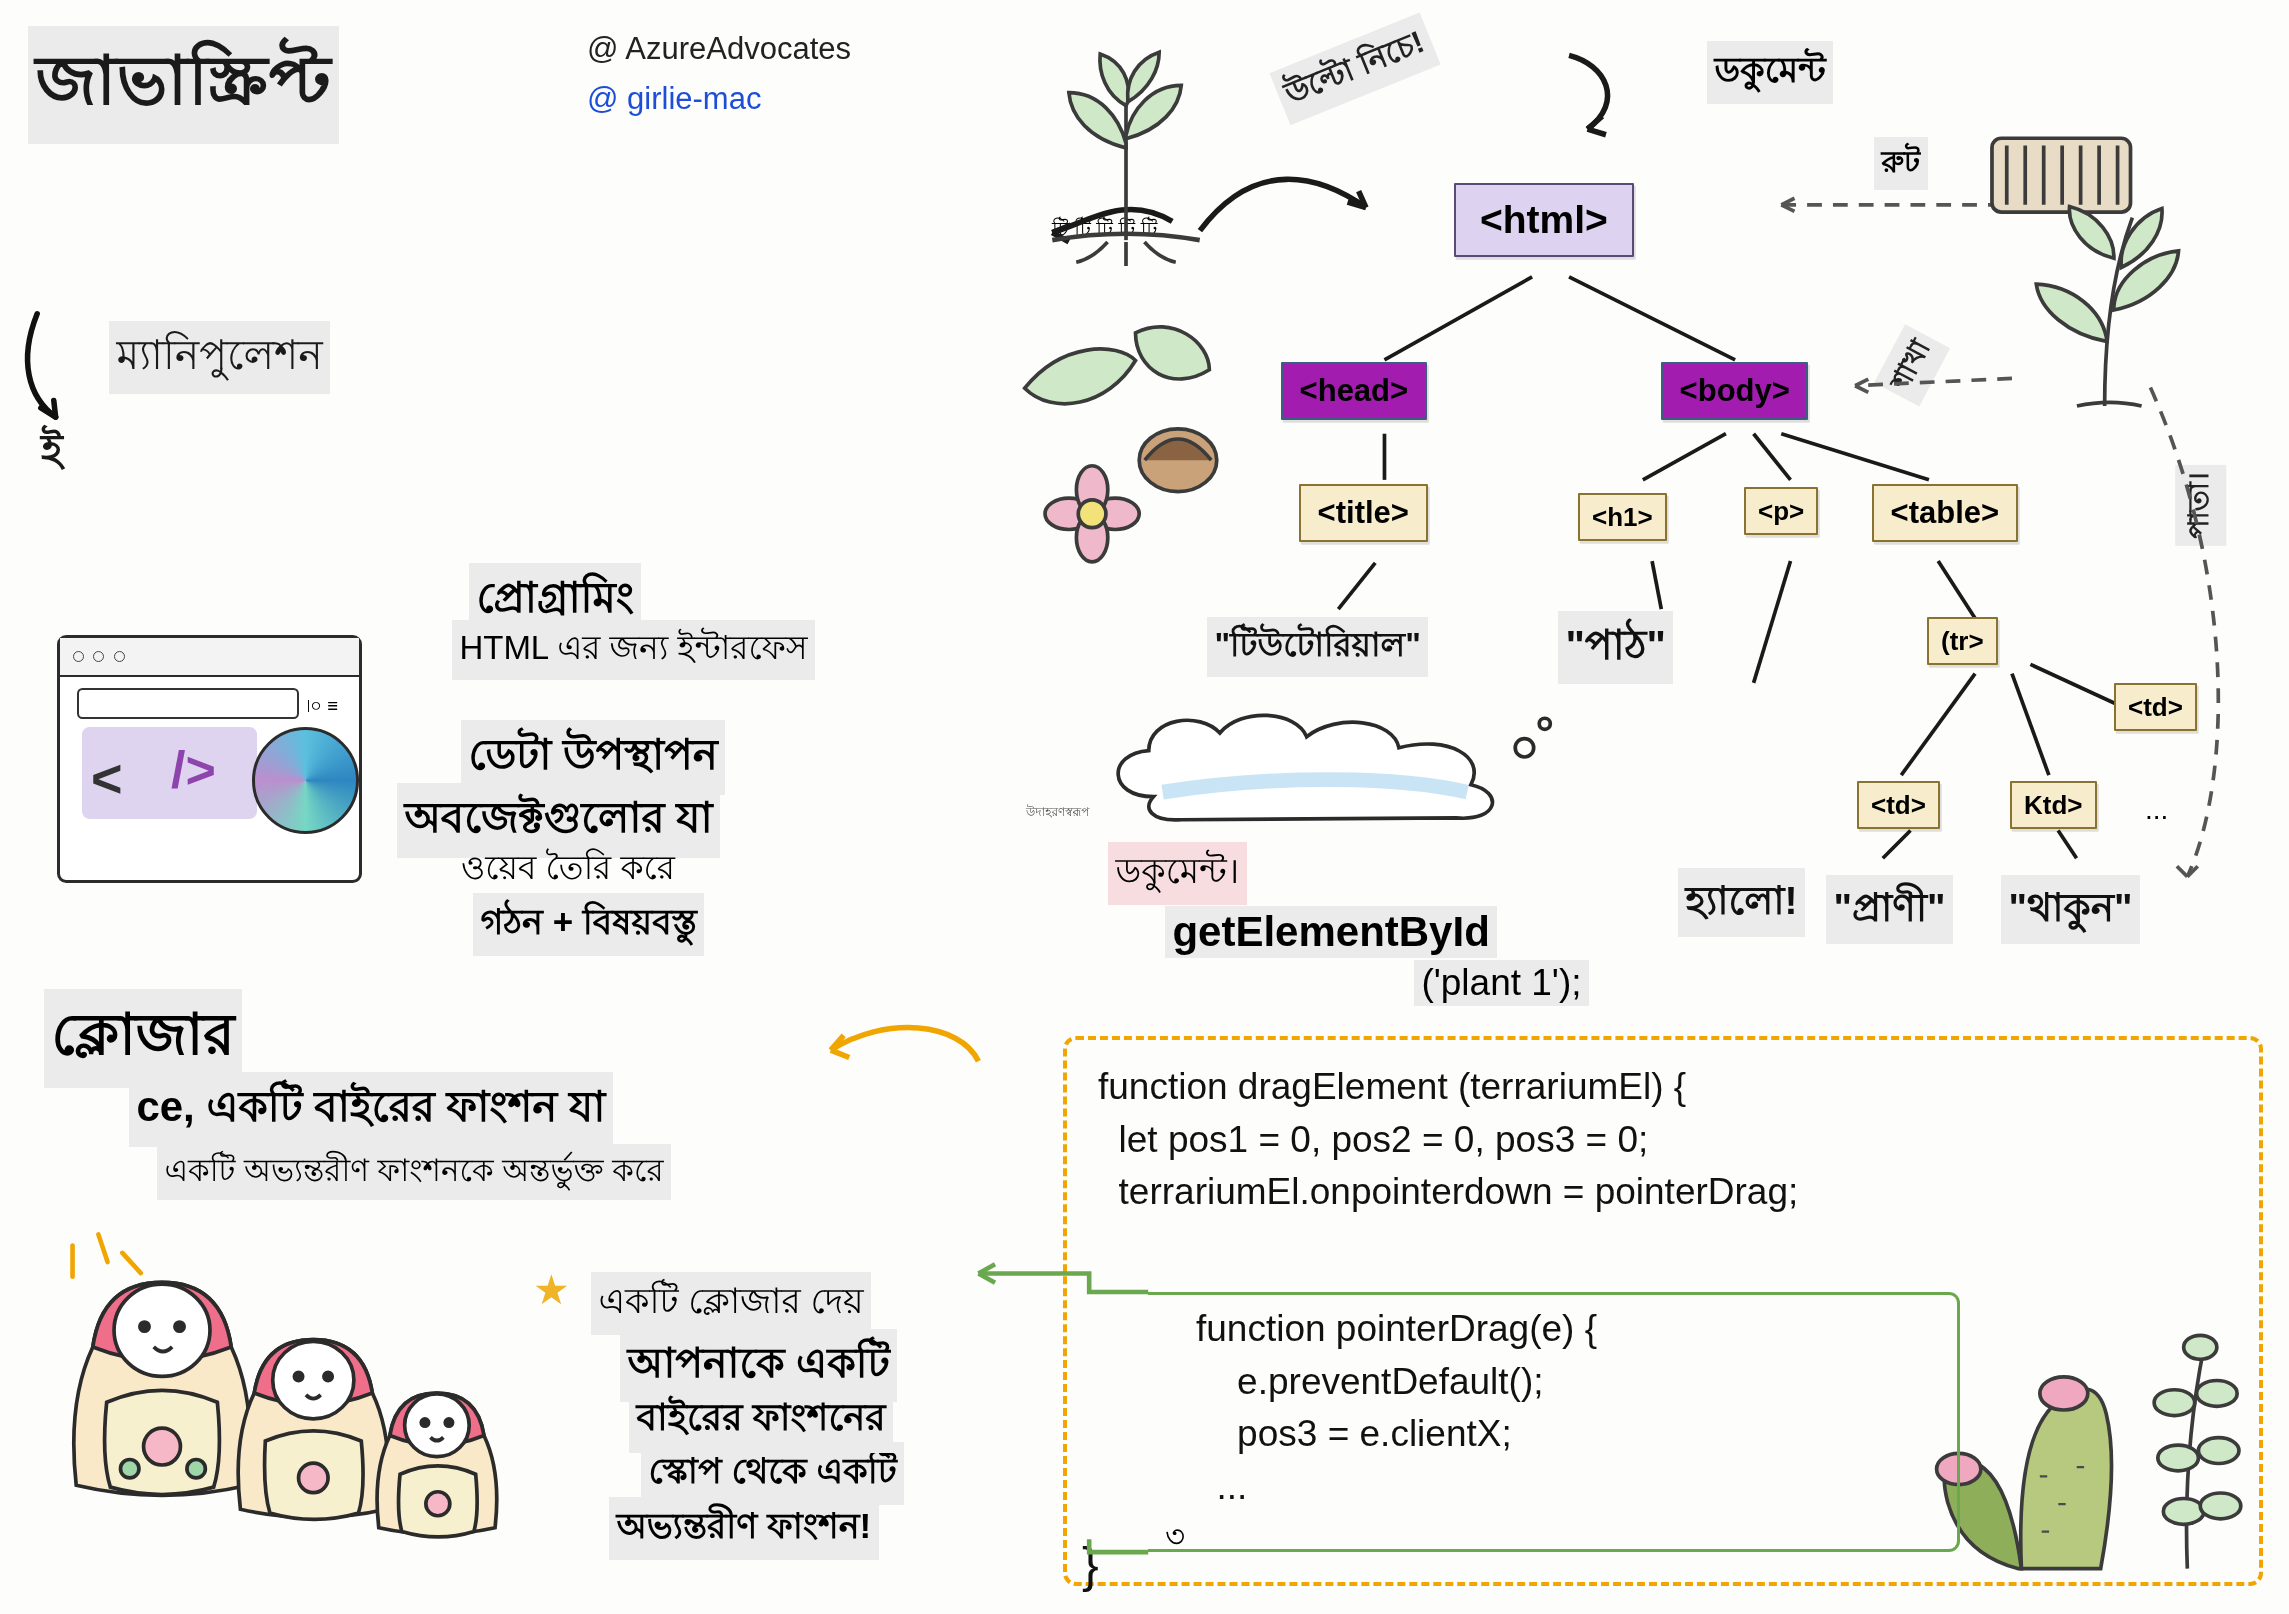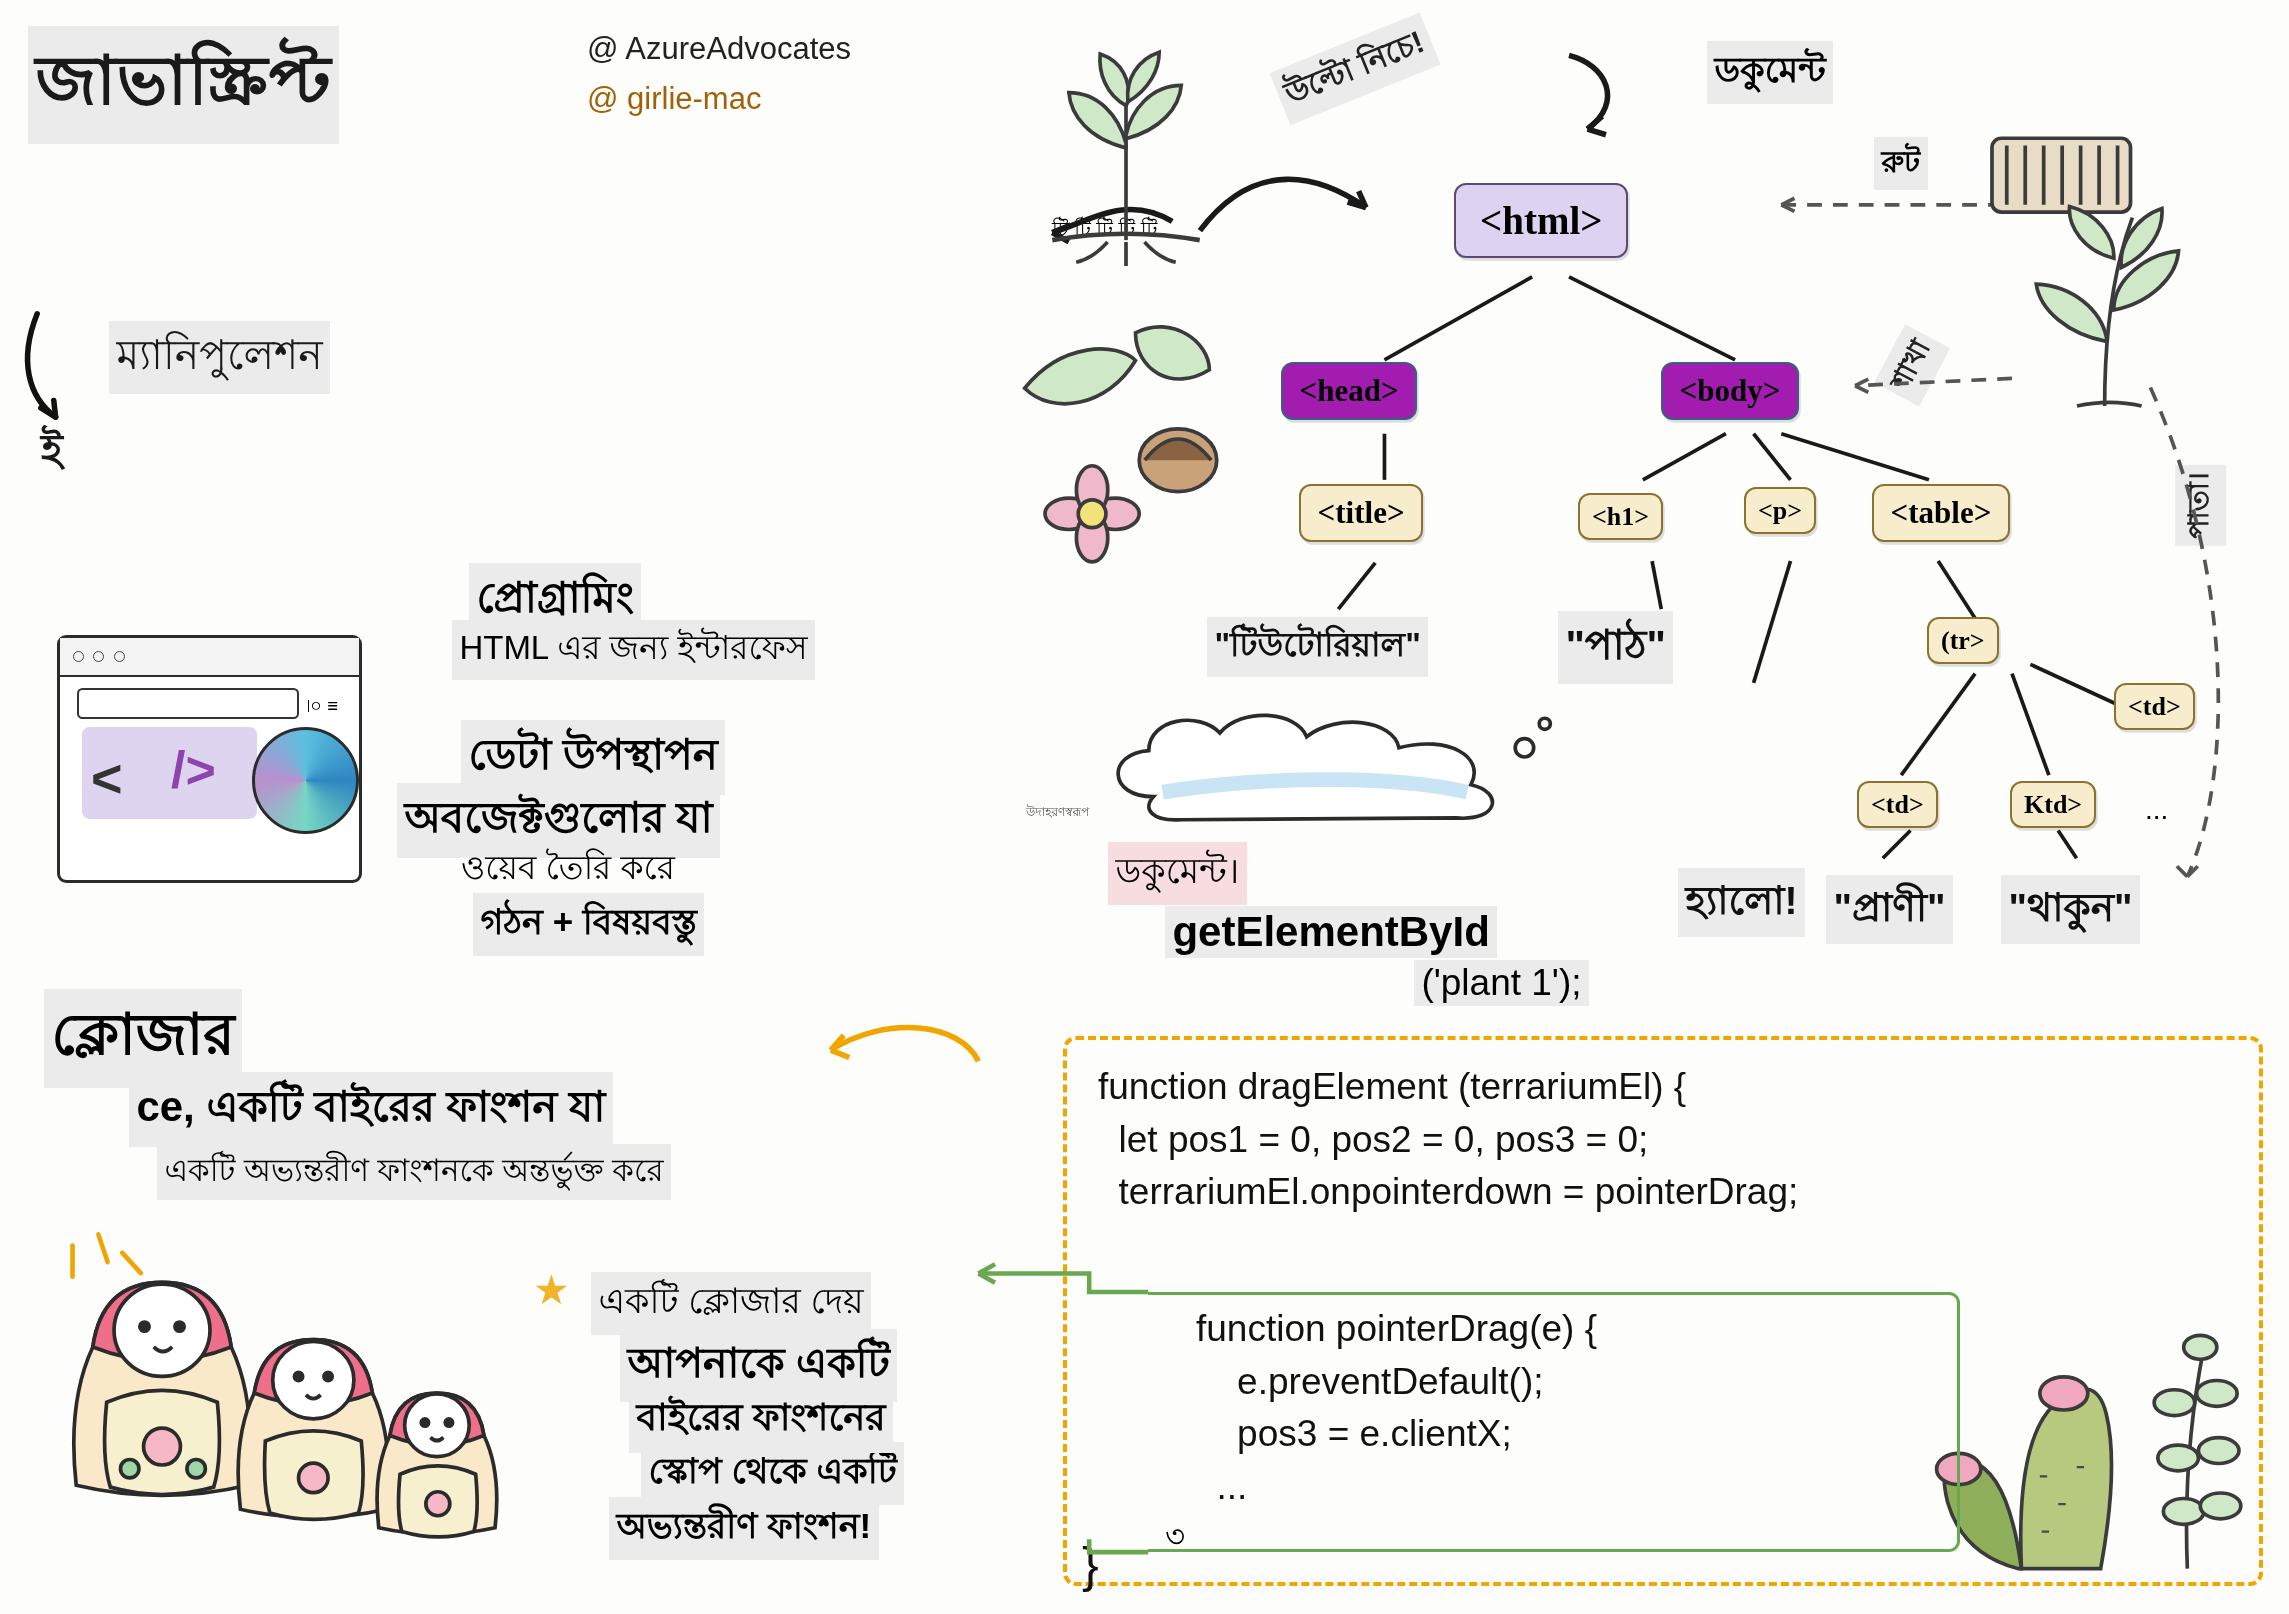--- a/index.html
+++ b/index.html
@@ -21,21 +21,21 @@
   .hl-blue { background: #cfe6f5; padding: 1.8px 9.2px; display: inline-block; }
   .hl-pink { background: #f7dde0; padding: 1.8px 7.4px; display: inline-block; }
 
   
   #title-js {
     left: 28px; top: 26px;
     font-size: 68px; font-weight: 700; color: #1a1a1a;
     letter-spacing: 0.9px;
   }
   #handle-1 { left: 587px; top: 31px; font-size: 31px; color: #222; }
-  #handle-2 { left: 587px; top: 81px; font-size: 31px; color: #a16207; }
+  #handle-2 { left: 587px; top: 81px; font-size: 31px; color: #1d4ed8; }
 
   #title-dmc {
     left: 120px; top: 205px;
     font-size: 52px; font-weight: 700; color: #1a1a1a;
   }
   #title-manip {
     left: 109px; top: 321px;
     font-size: 41px; color: #1a1a1a;
   }
   #letter-e {
@@ -66,26 +66,25 @@
   #closure-6 { left: 641px; top: 1442px; font-size: 35px; font-weight: 700; }
   #closure-7 { left: 609px; top: 1497px; font-size: 35px; font-weight: 700; }
 
   
   .node {
     position: absolute;
     font-size: 31px;
     font-weight: 600;
     padding: 9.2px 16.6px;
     border: 2.8px solid #2b2b2b;
-    border-radius: 12px;
+    border-radius: 1px;
     background: #fff;
     white-space: nowrap;
     box-shadow: 1.8px 2.8px 0 rgba(0,0,0,0.12);
     text-align: center;
-    font-family: Liberation Serif, serif;
   }
   .node.purple { background: #ddd2ef; border-color: #5b4a78; font-size: 39px; padding: 13px 24px; }
   .node.blue { background: #a21caf; border-color: #3a5f80; }
   .node.yellow { background: #f7edcd; border-color: #8a7330; }
   .node.small { font-size: 26px; padding: 6.5px 12px; }
   .leaf-text { position: absolute; font-size: 33px; font-weight: 700; color: #111; white-space: nowrap; }
 
   svg.lines { position: absolute; left: 0; top: 0; width: 2290px; height: 1614px; pointer-events: none; }
 
   .label-rot { position: absolute; font-size: 28px; font-weight: 700; color: #222; }

